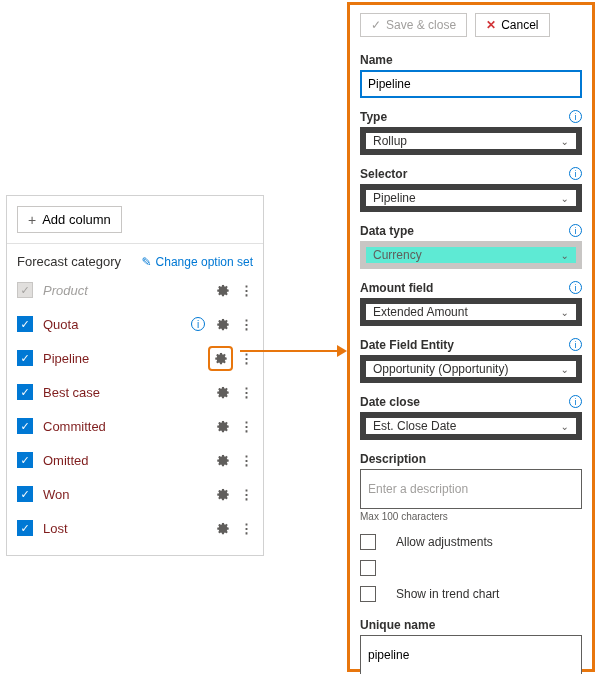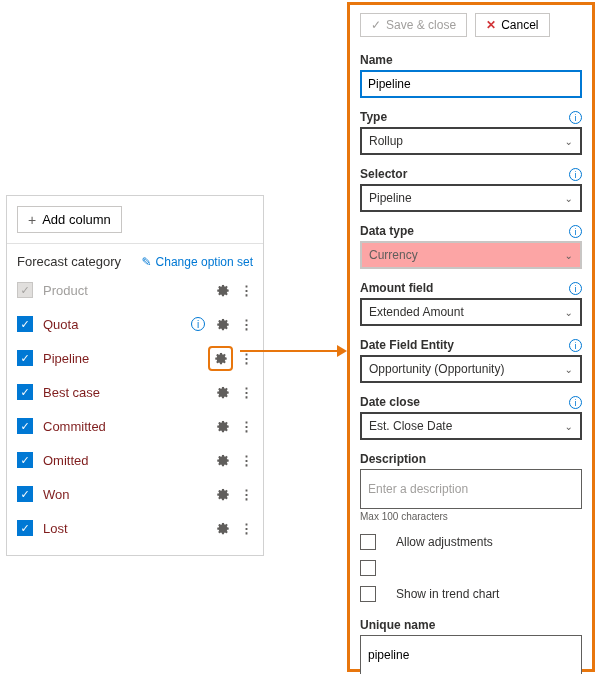--- a/index.html
+++ b/index.html
@@ -71,21 +71,21 @@
     color: #fff;
     font-size: 11px;
     margin-right: 10px;
   }
   .cb.disabled {
     border-color: #c8c6c4;
     background: #e1dfdd;
     color: #a19f9d;
   }
   .row-label { flex: 1; color: #7f1d1d; }
-  .row-label.muted { color: #a19f9d; }
+  .row-label.muted { color: #a19f9d; font-style: italic; }
   .row-icons {
     display: flex;
     align-items: center;
     gap: 10px;
     color: #605e5c;
   }
   .info-icon {
     width: 14px; height: 14px;
     border: 1px solid #0078d4;
     border-radius: 50%;
@@ -151,21 +151,21 @@
     cursor: pointer;
   }
   .dbtn.disabled { color: #a19f9d; }
   .check-mark { color: #a19f9d; }
   .x-mark { color: #d13438; font-weight: 600; }
 
   .field-group { margin-bottom: 12px; }
   .field-label-row {
     display: flex;
     justify-content: space-between;
-    align-items: flex-end;
+    align-items: flex-start;
     margin-bottom: 3px;
   }
   .field-label { font-size: 12px; font-weight: 600; }
   .field-info {
     width: 13px; height: 13px;
     border: 1px solid #0078d4;
     border-radius: 50%;
     color: #0078d4;
     font-size: 9px;
     display: inline-flex;
@@ -176,30 +176,30 @@
     width: 100%;
     border: 1px solid #605e5c;
     padding: 19px 7px;
     font-size: 12px;
     height: 28px;
   }
   .text-input.active { border: 2px solid #0078d4; padding: 4px 6px; }
   .text-input::placeholder { color: #a19f9d; }
   .select {
     width: 100%;
-    border: 2px solid #404040;
+    border: 6px solid #404040;
     height: 28px;
     padding: 0 7px;
     font-size: 12px;
     display: flex;
     align-items: center;
     justify-content: space-between;
     background: #fff;
   }
-  .select.readonly { background: #fca5a5; color: #605e5c; border-color:#c8c6c4;gap:15px; }
+  .select.readonly { background: #5eead4; color: #605e5c; border-color:#c8c6c4;gap:15px; }
   .chev { font-size: 10px; color: #605e5c; }
   .hint { font-size: 10px; color: #605e5c; margin-top: 2px; }
 
   .ck-row {
     display: flex;
     align-items: center;
     gap: 20px;
     margin-bottom: 10px;
   }
   .ck-box {

